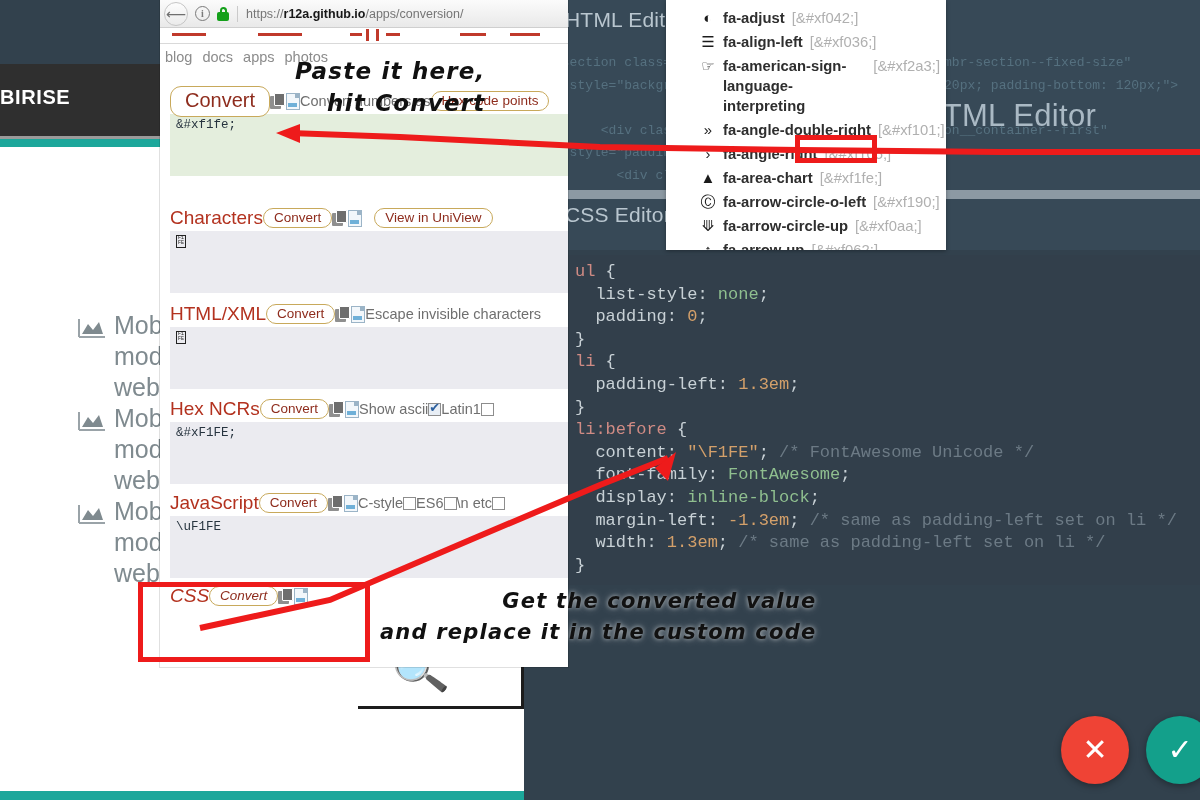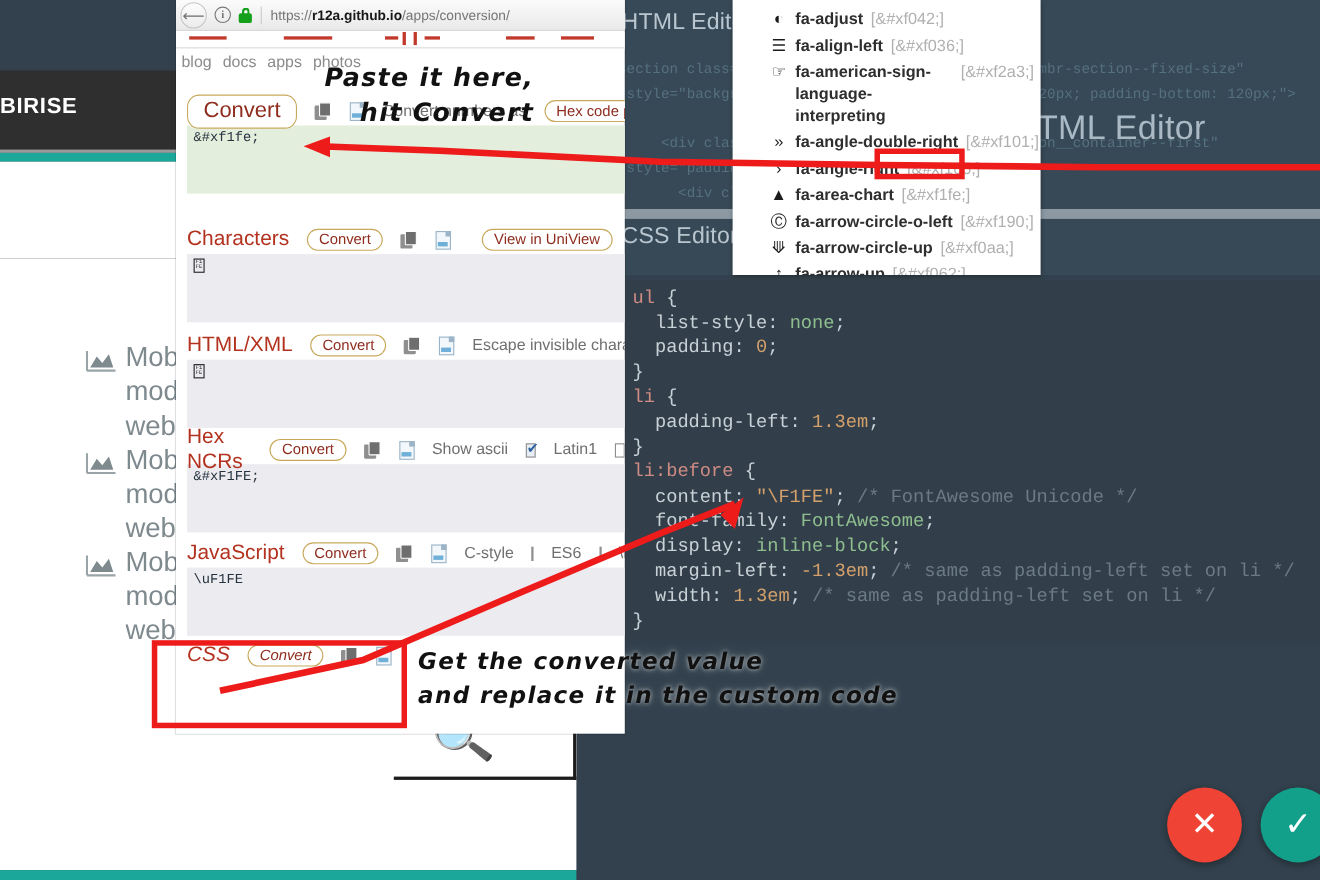--- a/index.html
+++ b/index.html
@@ -184,21 +184,21 @@
   .site-nav {
     position:absolute; left:5px; top:49px;
     font-size:14.5px; color:#8b8b8b;
     display:flex; gap:10px;
   }
   .site-nav span { cursor:pointer; }
 
   
   .sec { position:absolute; left:0; width:408px; }
   .sec-head {
-    display:flex; align-items:center; gap:16px;
+    display:flex; align-items:center; gap:0;
     height:26px; padding-left:10px;
   }
   .sec-title {
     font-size:19px; color:#b3321f;
     font-family:"Liberation Sans", sans-serif;
   }
   .pill {
     border:1px solid #c8a95b; border-radius:11px;
     padding:1px 10px 2px; font-size:13.5px; color:#8e2c1d;
     background:#fff; white-space:nowrap;
@@ -578,19 +578,19 @@
     <path d="M276 133 L300 124 L300 143 Z" fill="#ee1b1b"></path>
 
     <path d="M200 628 L330 600 L470 540 L600 485 L668 458" stroke="#ee1b1b" stroke-width="6" fill="none"></path>
     <path d="M676 452 L655 468 L668 481 Z" fill="#ee1b1b"></path>
   </svg>
 
   <div class="hand" style="left:295px; top:55px; font-size:23px; line-height:32px;text-align:right;">Paste it here,
 hit Convert</div>
 
 
-  <div class="hand onDark" style="left:380px; top:586px; font-size:21px; line-height:31px;">Get the converted value
+  <div class="hand onDark" style="left:380px; top:586px; font-size:21px; line-height:31px;text-align:right;">Get the converted value
 and replace it in the custom code</div>
 
   <div class="fab fab-cancel">✕</div>
   <div class="fab fab-ok">✓</div>
 
 </div>
 
 </body></html>

